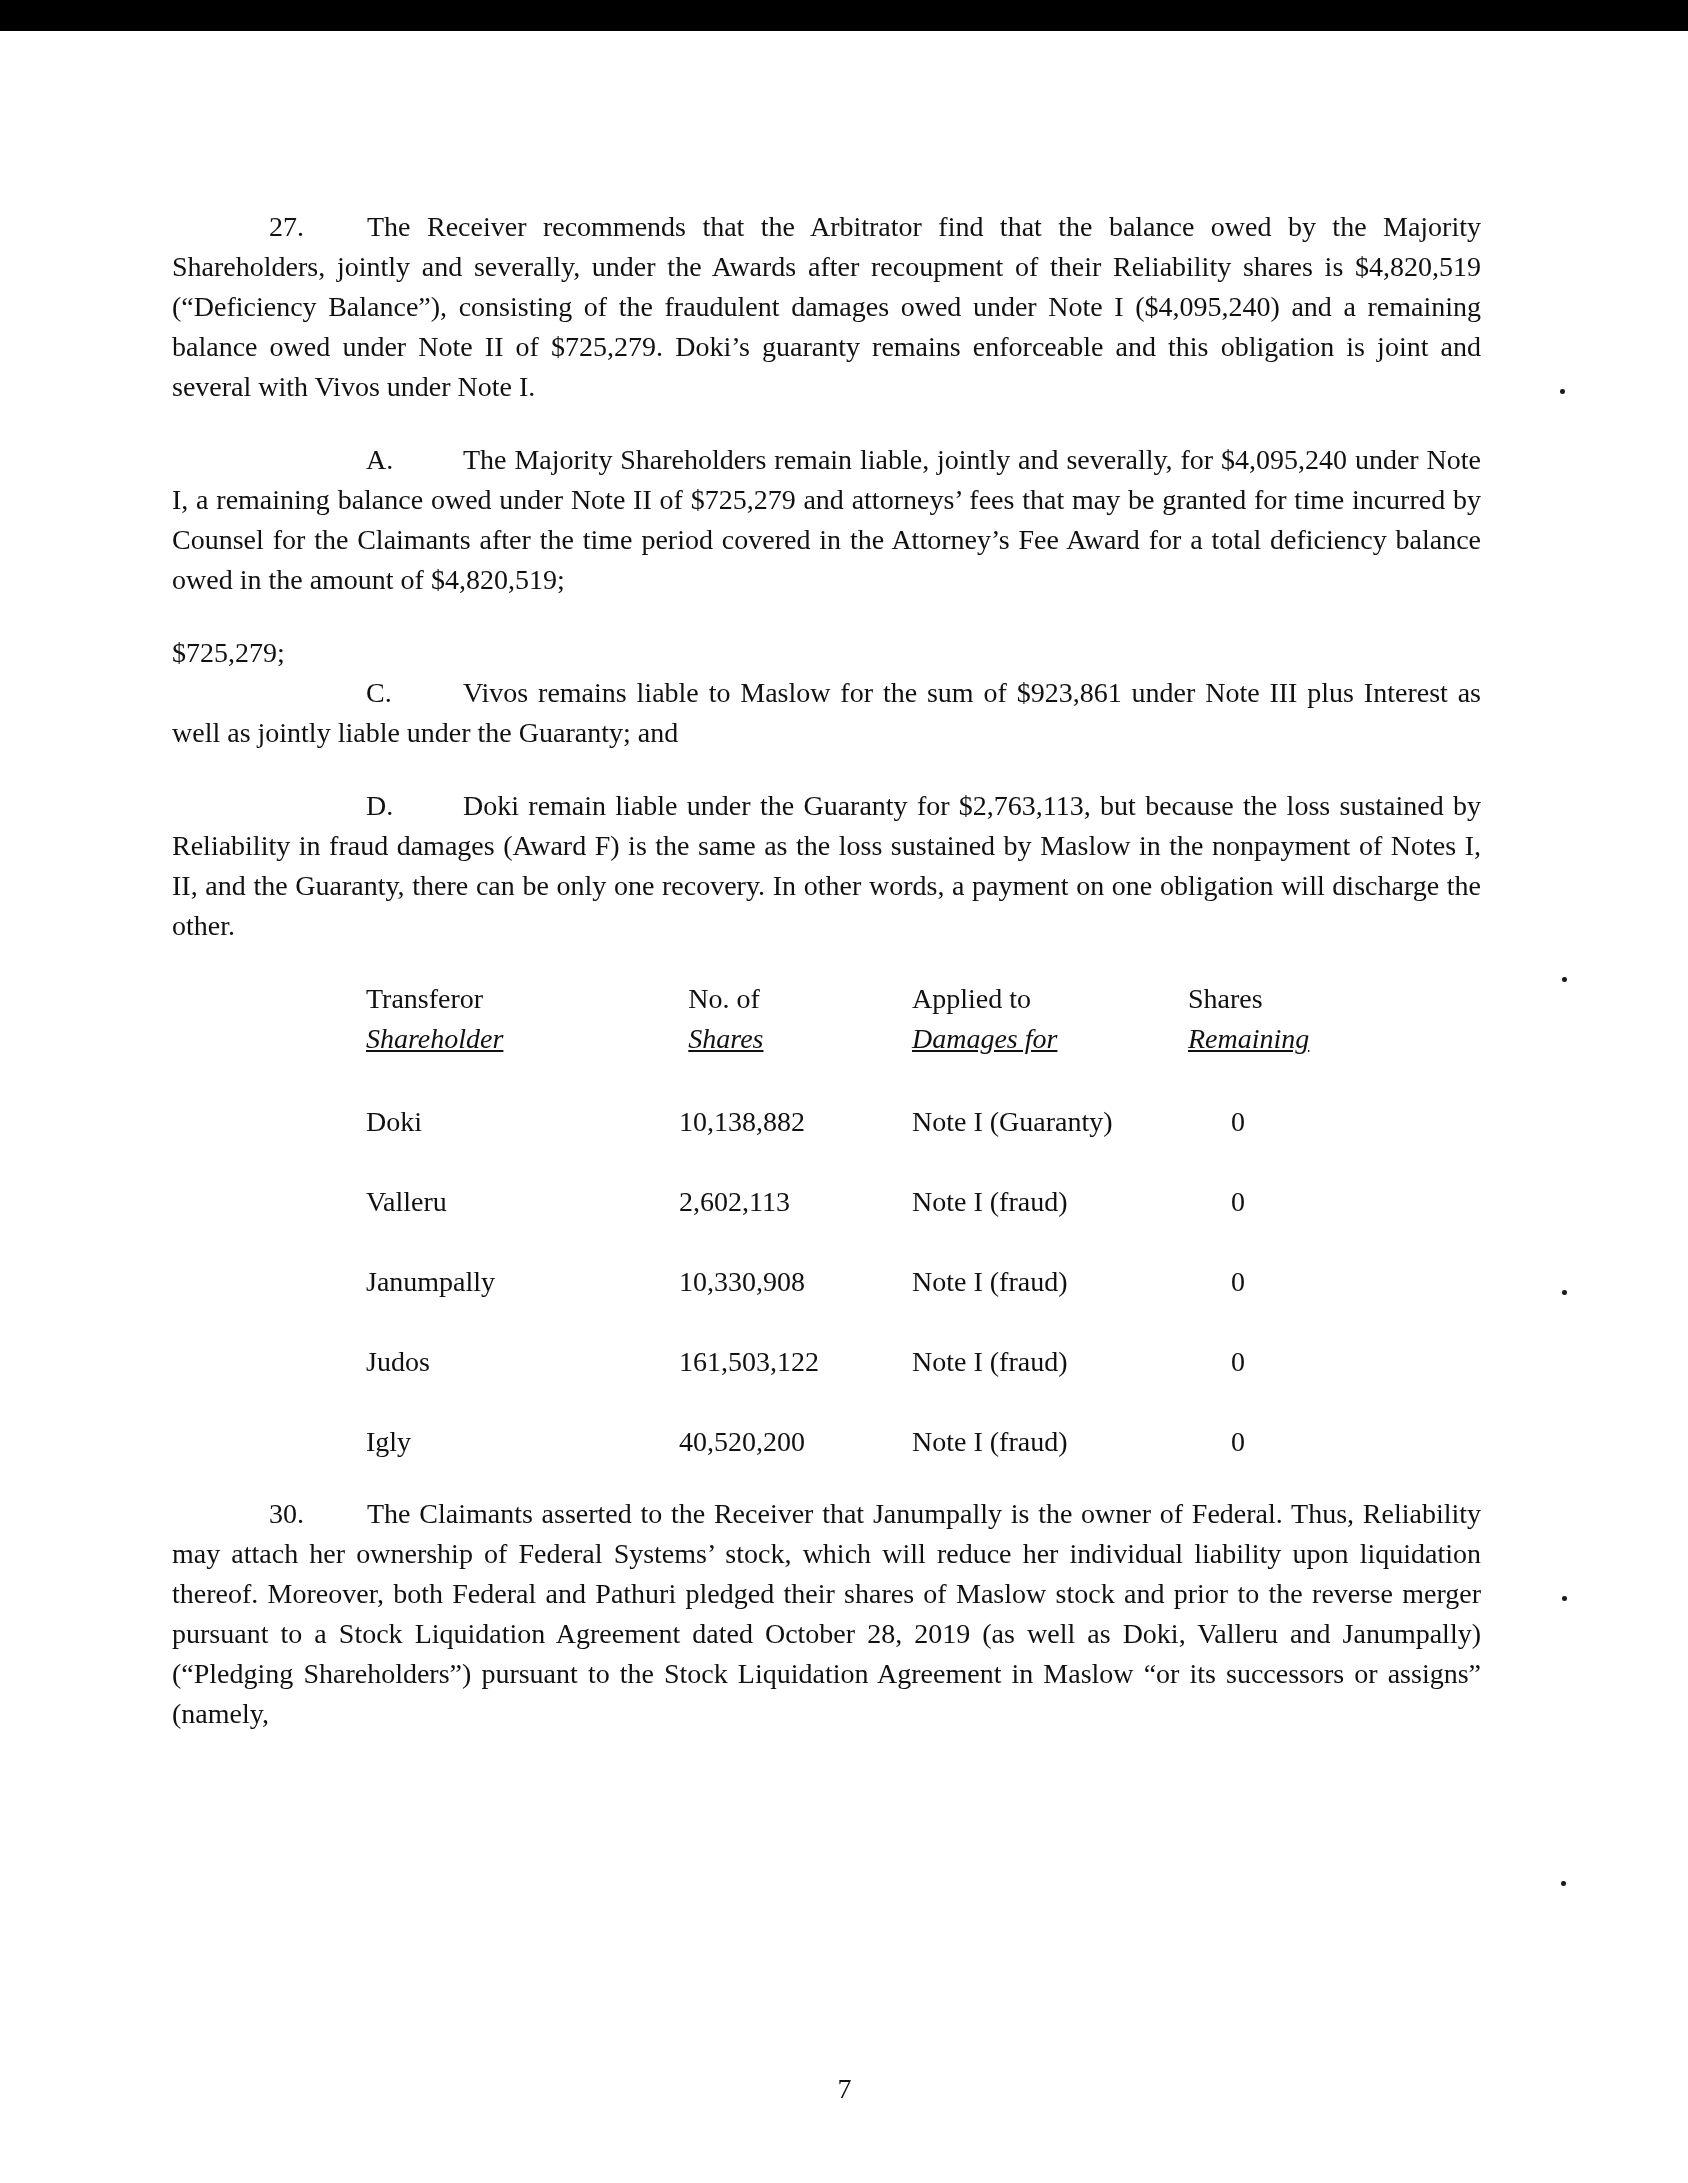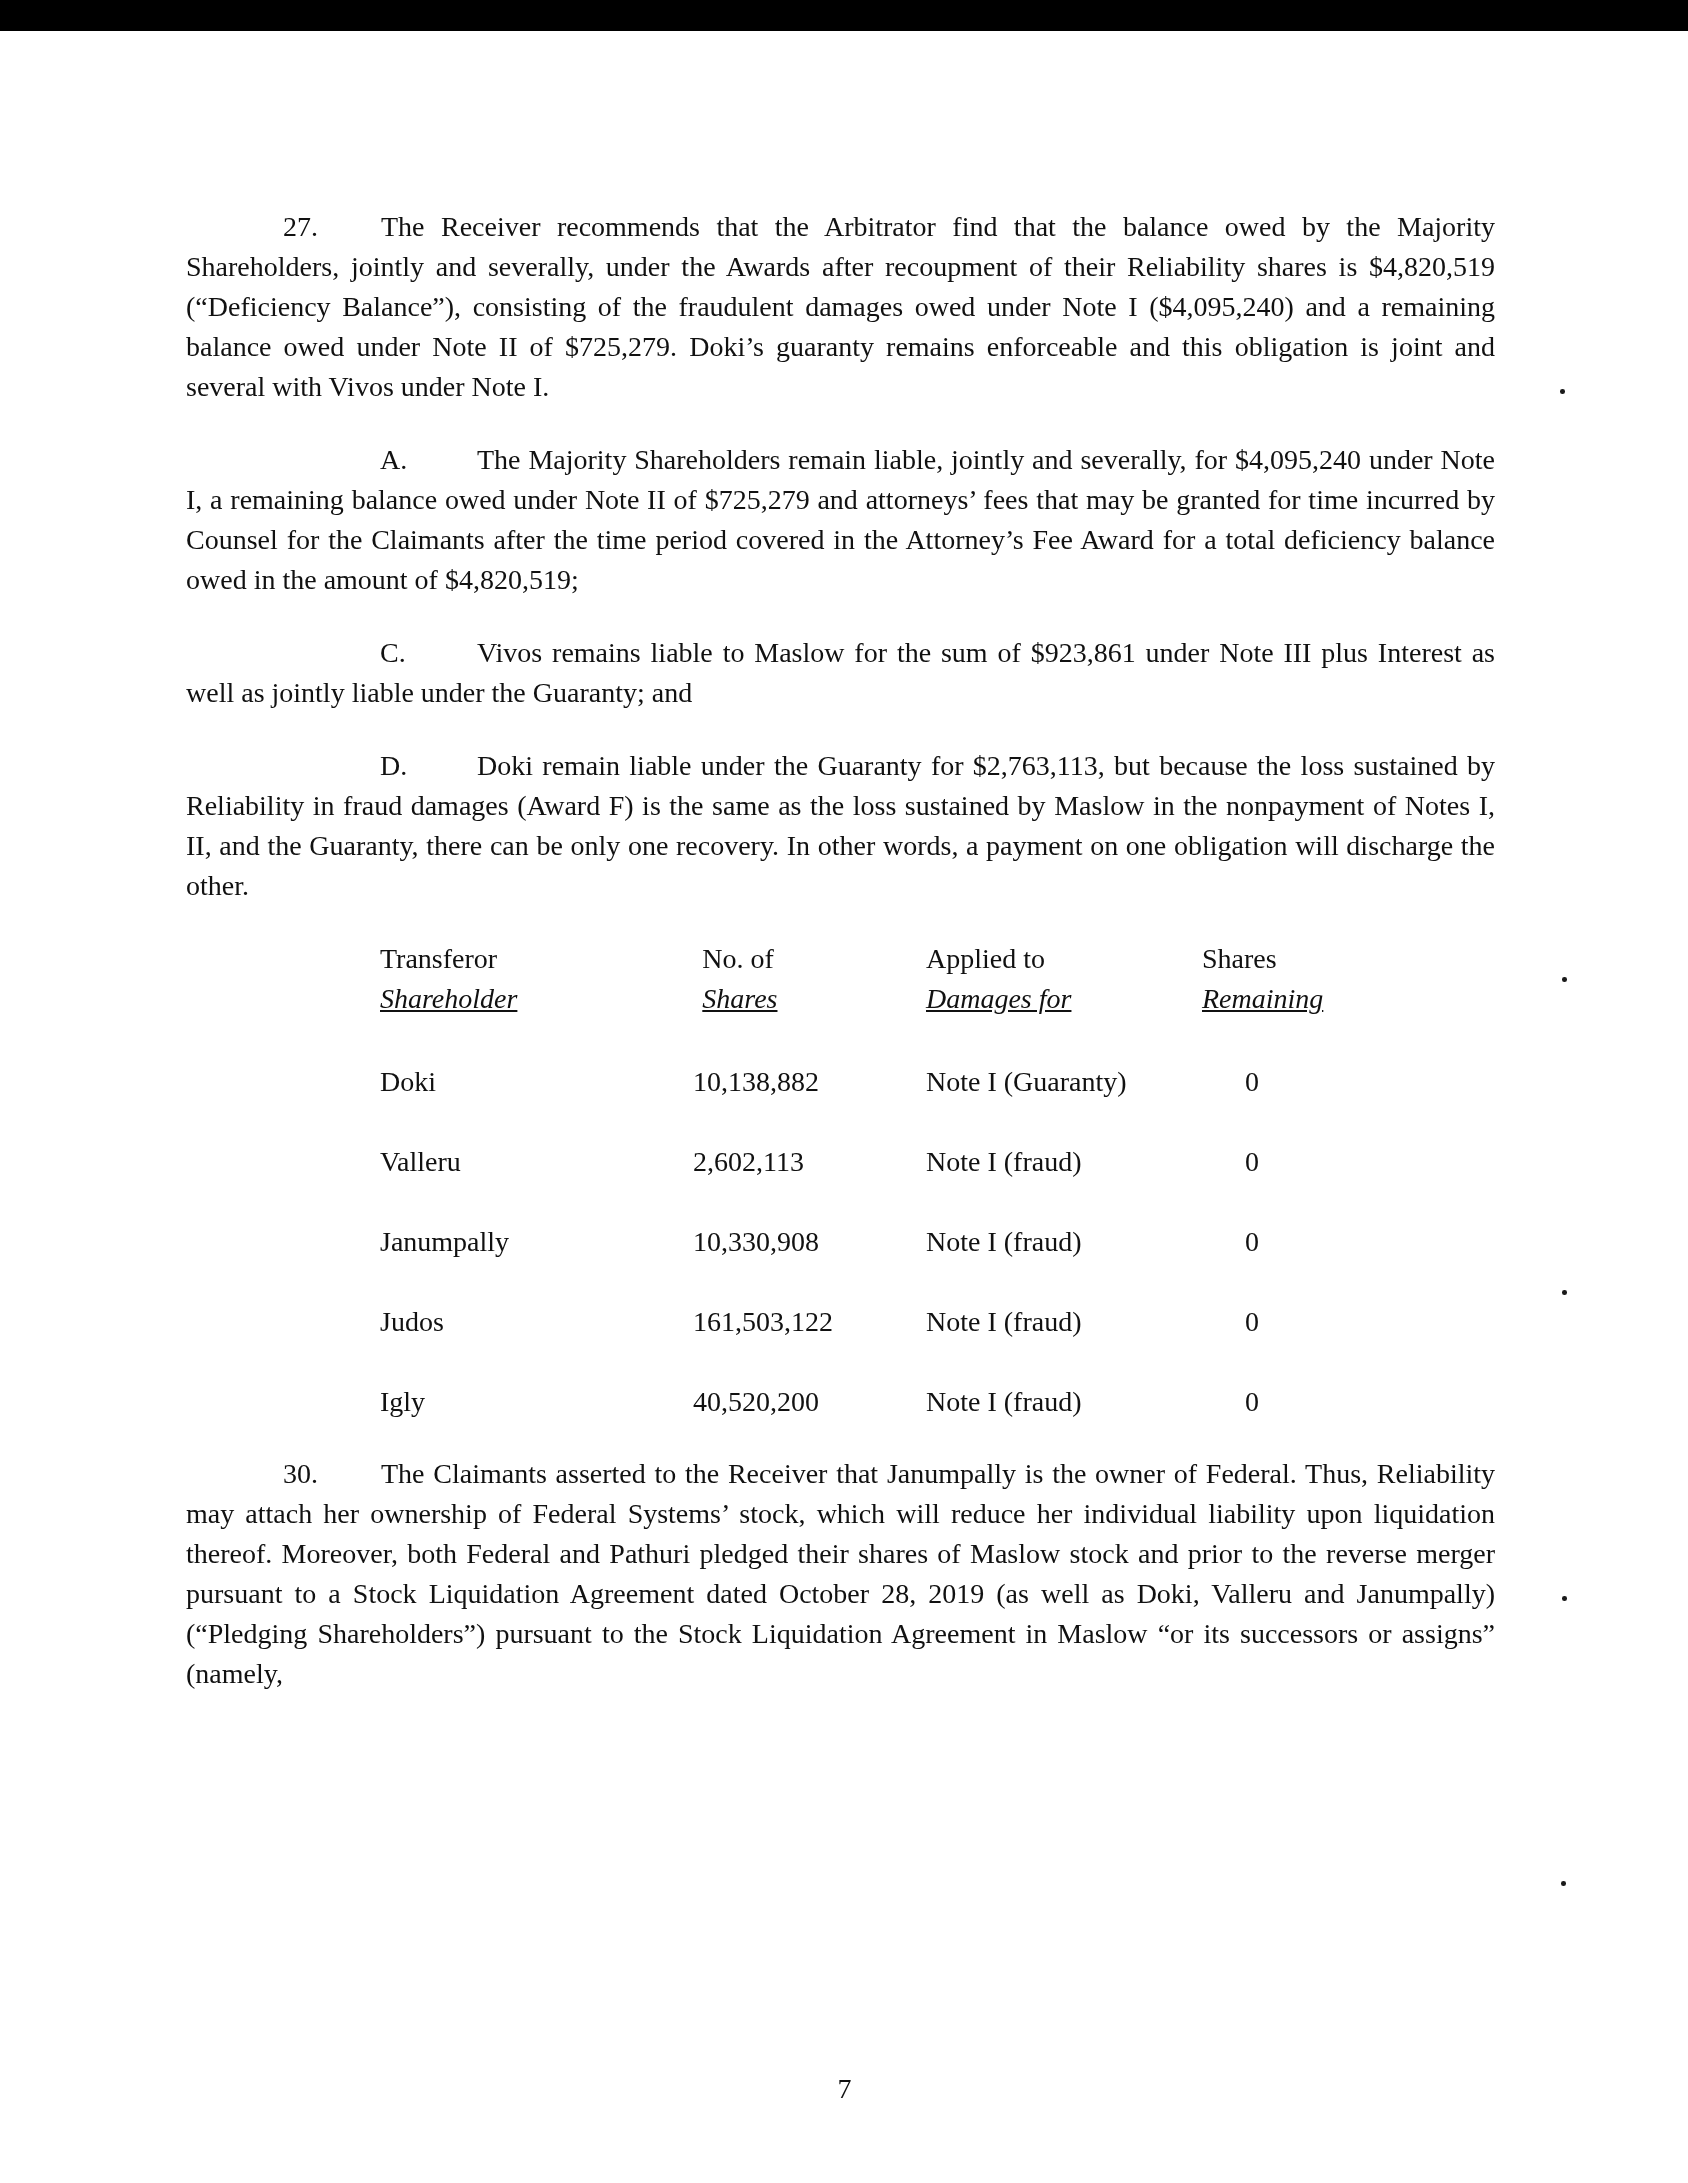--- a/index.html
+++ b/index.html
@@ -14,21 +14,21 @@
   }
   .scan-bar {
     position: absolute;
     top: 0; left: 0;
     width: 1689px;
     height: 31px;
     background: #000000;
   }
   .content {
     position: absolute;
-    left: 186px;
+    left: 172px;
     top: 207px;
     width: 1309px;
     font-size: 28px;
     line-height: 40px;
   }
   .para {
     text-align: justify;
     text-indent: 97px;
     margin-bottom: 33px;
   }
@@ -94,20 +94,21 @@
 
 <div class="scan-bar"></div>
 
 <div class="content">
 
   <p class="para"><span class="pnum">27.</span><span>The Receiver recommends that the Arbitrator find that the balance owed by the Majority Shareholders, jointly and severally, under the Awards after recoupment of their Reliability shares is $4,820,519 (“Deficiency Balance”), consisting of the fraudulent damages owed under Note I ($4,095,240) and a remaining balance owed under Note II of $725,279. Doki’s guaranty remains enforceable and this obligation is joint and several with Vivos under Note I.</span></p>
 
 
   <p class="para sub"><span class="subnum">A.</span><span>The Majority Shareholders remain liable, jointly and severally, for $4,095,240 under Note I, a remaining balance owed under Note II of $725,279 and attorneys’ fees that may be granted for time incurred by Counsel for the Claimants after the time period covered in the Attorney’s Fee Award for a total deficiency balance owed in the amount of $4,820,519;</span></p>
 
+  <p class="para cont">$725,279;</p>
 
   <p class="para sub tight"><span class="subnum">C.</span><span>Vivos remains liable to Maslow for the sum of $923,861 under Note III plus Interest as well as jointly liable under the Guaranty; and</span></p>
 
   <p class="para sub"><span class="subnum">D.</span><span>Doki remain liable under the Guaranty for $2,763,113, but because the loss sustained by Reliability in fraud damages (Award F) is the same as the loss sustained by Maslow in the nonpayment of Notes I, II, and the Guaranty, there can be only one recovery.  In other words, a payment on one obligation will discharge the other.</span></p>
 
 
   <div class="rtable">
 
     <div class="trow th-row">
       <div><span>Transferor</span><br><span class="u">Shareholder</span></div>

